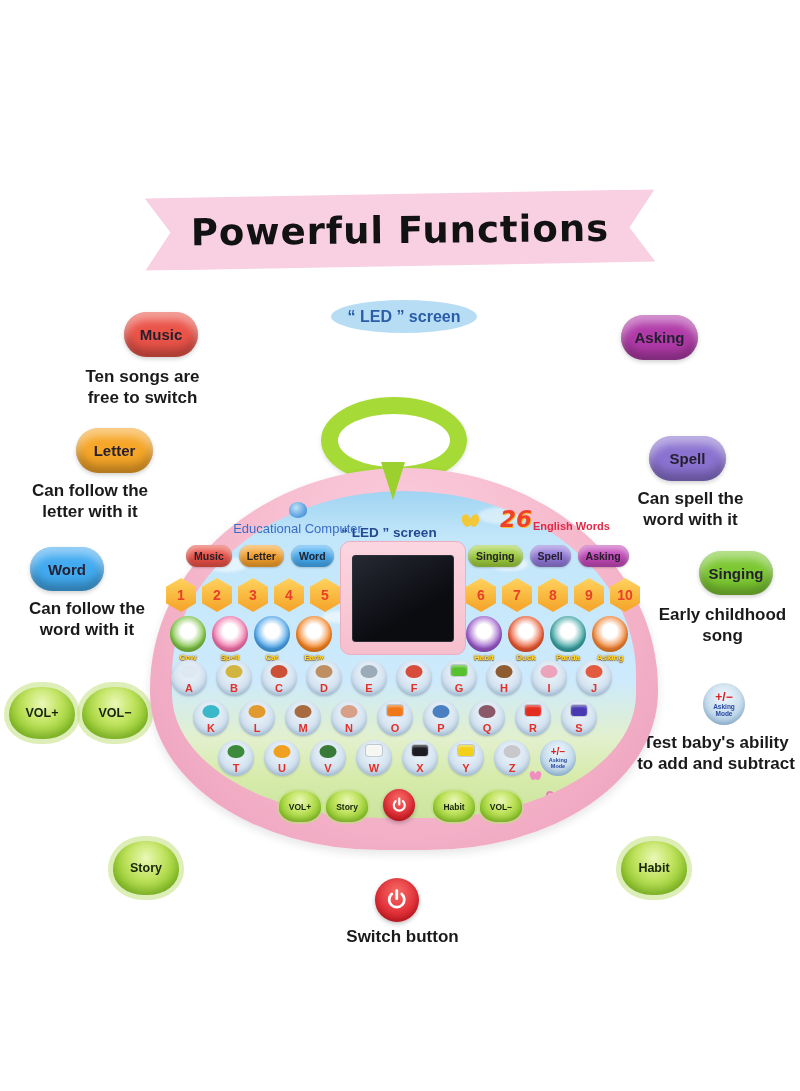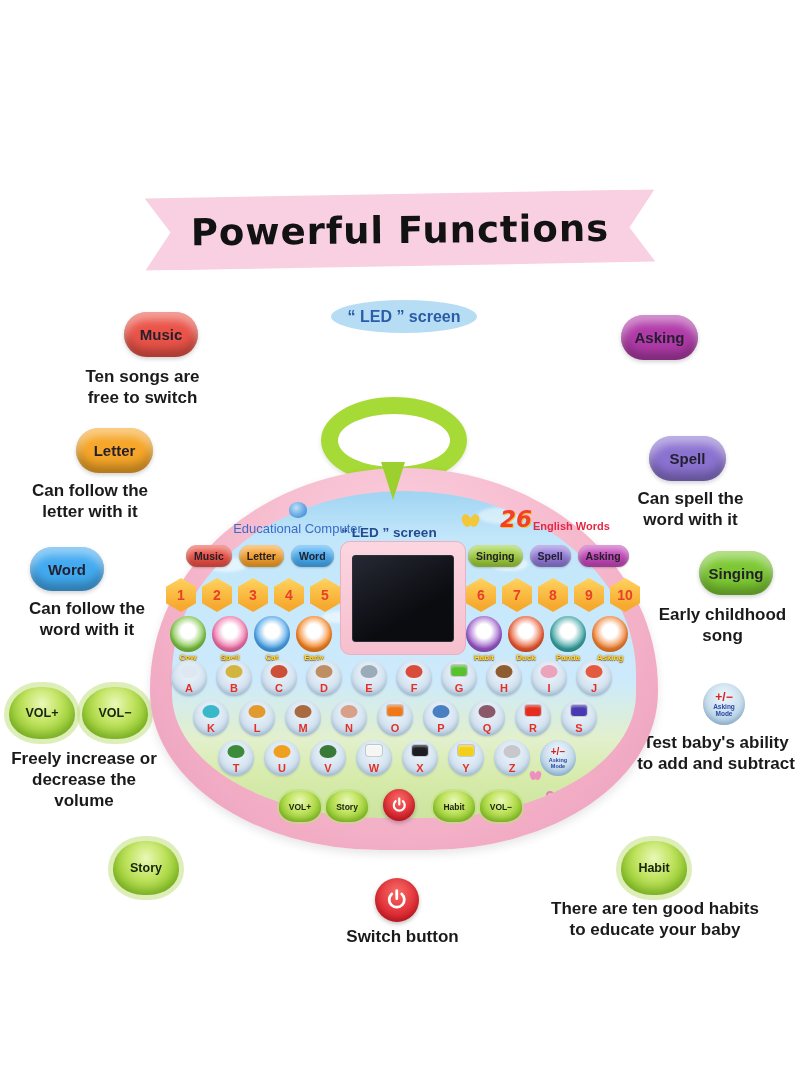--- a/index.html
+++ b/index.html
@@ -136,22 +136,20 @@
   <div class="pill v-orange" style="left:76px;top:428px;width:77px;height:45px">Letter</div>
   <div class="cap" style="left:10px;top:480px;width:160px">Can follow the
 letter with it</div>
 
   <div class="pill v-blue" style="left:30px;top:547px;width:74px;height:44px">Word</div>
   <div class="cap" style="left:7px;top:598px;width:160px">Can follow the
 word with it</div>
 
   <div class="apple-btn" style="position:absolute;left:9px;top:687px;width:66px;height:52px">VOL+</div>
   <div class="apple-btn" style="position:absolute;left:82px;top:687px;width:66px;height:52px">VOL−</div>
-  <div class="cap" style="left:0px;top:748px;width:168px">Freely increase or
-decrease the volume</div>
 
   <div class="apple-btn" style="position:absolute;left:113px;top:841px;width:66px;height:54px">Story</div>
 
   <div class="pill v-purple" style="left:621px;top:315px;width:77px;height:45px">Asking</div>
 
   <div class="pill v-violet" style="left:649px;top:436px;width:77px;height:45px">Spell</div>
   <div class="cap" style="left:608px;top:488px;width:165px">Can spell the
 word with it</div>
 
   <div class="pill v-green" style="left:699px;top:551px;width:74px;height:44px">Singing</div>
@@ -160,22 +158,20 @@
 
   <div class="askmode" style="left:703px;top:683px;width:42px;height:42px">
     <span class="sym">+/−</span>
     <span class="lbl">Asking
 Mode</span>
   </div>
   <div class="cap" style="left:630px;top:732px;width:172px">Test baby's ability
 to add and subtract</div>
 
   <div class="apple-btn" style="position:absolute;left:621px;top:841px;width:66px;height:54px">Habit</div>
-  <div class="cap" style="left:545px;top:898px;width:220px">There are ten good habits
-to educate your baby</div>
 
   <div class="powerbtn" style="left:375px;top:878px;width:44px;height:44px">
     <svg viewBox="0 0 24 24" aria-hidden="true">
       <path d="M12 3.5v7.5" stroke="#fff" stroke-width="2.6" stroke-linecap="round" fill="none"></path>
       <path d="M7.3 6.6a7.1 7.1 0 1 0 9.4 0" stroke="#fff" stroke-width="2.6" stroke-linecap="round" fill="none"></path>
     </svg>
   </div>
   <div class="cap" style="left:330px;top:926px;width:145px">Switch button</div>
 
   <div>

